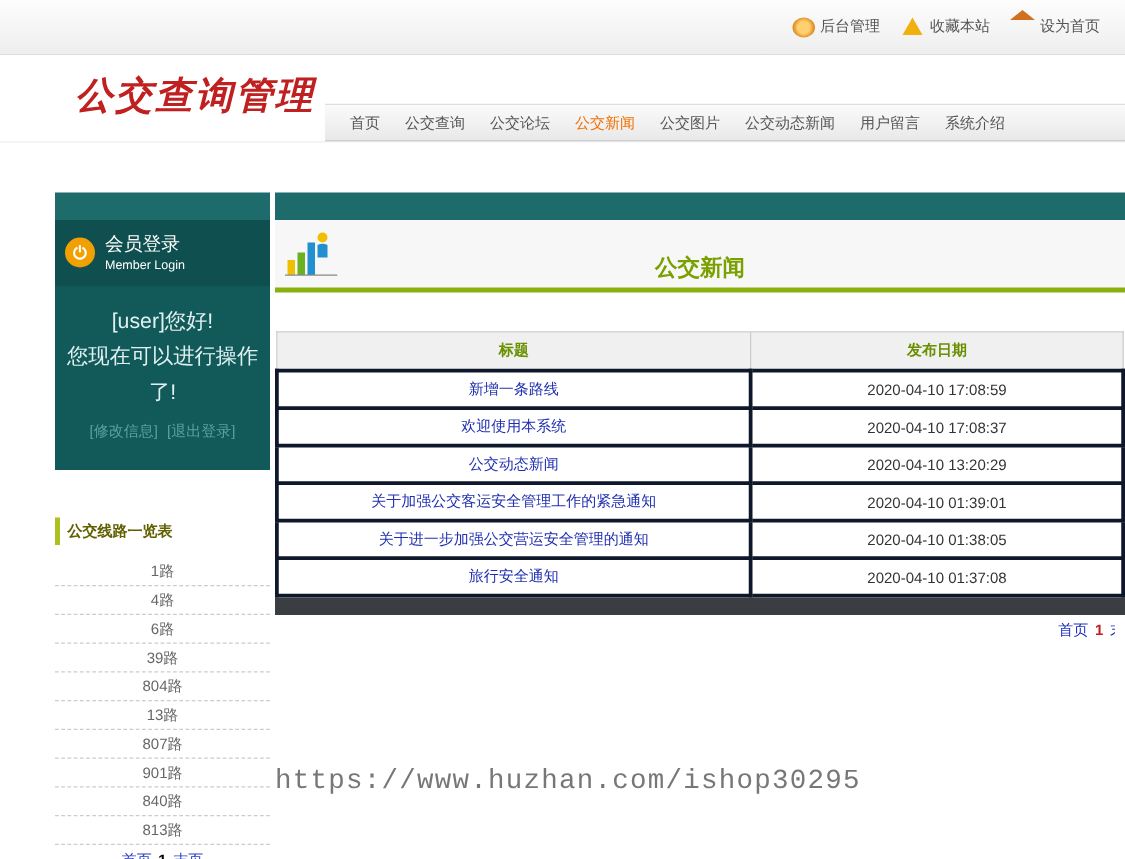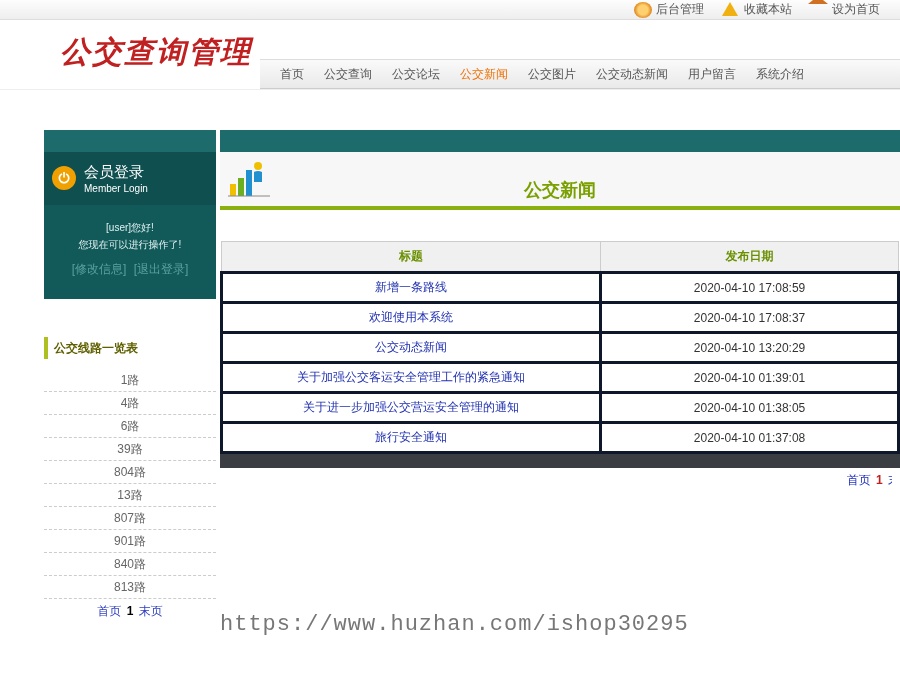--- a/index.html
+++ b/index.html
@@ -1,19 +1,19 @@
 <!DOCTYPE html>
 <html><head>
 <meta charset="utf-8">
 <style>
   * { box-sizing: border-box; margin: 0; padding: 0; }
   body { font-family: "Microsoft YaHei", SimSun, Arial, sans-serif; font-size: 12px; background: #fff; width: 900px; }
   
   
-  .topbar { height: 20px; background: linear-gradient(#fdfdfd,#eeeeee); border-bottom: 1px solid #ddd; display: flex; justify-content: flex-end; align-items: center; padding-right: 20px; gap: 18px; }
+  .topbar { height: 44px; background: linear-gradient(#fdfdfd,#eeeeee); border-bottom: 1px solid #ddd; display: flex; justify-content: flex-end; align-items: center; padding-right: 20px; gap: 18px; }
   .topbar a { color: #555; text-decoration: none; display: inline-flex; align-items: center; gap: 4px; }
   .topbar .ico { width: 18px; height: 16px; display: inline-block; }
   .ico-tel { background: radial-gradient(circle at 50% 50%, #ffd070 40%, #e08b20 70%); border-radius: 50%; }
   .ico-star { width:0;height:0;border-left:8px solid transparent;border-right:8px solid transparent;border-bottom:14px solid #f0b010;display:inline-block; }
   .ico-home { width:16px;height:14px;background:#f0a040;position:relative; }
   .ico-home:before{content:"";position:absolute;top:-6px;left:-2px;border-left:10px solid transparent;border-right:10px solid transparent;border-bottom:8px solid #d07020;}
   
   
   .header { position: relative; height: 70px; border-bottom: 1px solid #eee; }
   .logo { position: absolute; left: 60px; top: 12px; font-family: "STKaiti","KaiTi",serif; font-size: 30px; font-weight: bold; font-style: italic; color: #c02020; letter-spacing: 2px; }
@@ -30,21 +30,21 @@
   .teal-strip { height: 22px; background: #1d6b6b; margin-bottom: 0; }
   
   
   .login-block { background: #125a5a; color: #fff; padding-bottom: 14px; }
   .login-head { background: #0f4f4f; padding: 10px 8px; display: flex; align-items: center; gap: 8px; }
   .power-icon { width: 24px; height: 24px; border-radius: 50%; background: #f0a000; display: flex; align-items: center; justify-content: center; color: #fff; font-weight: bold; font-size: 14px; }
   .login-title { line-height: 1.3; }
   .login-title .cn { font-size: 15px; }
   .login-title .en { font-size: 10px; font-family: Arial; }
   .login-body { text-align: center; padding: 14px 6px 6px; color: #e0f0f0; line-height: 1.7; }
-  .login-body .greet { font-size: 10px; }
+  .login-body .greet { font-size: 17px; }
   .login-actions { text-align: center; margin-top: 6px; }
   .login-actions a { color: #5aa0a0; text-decoration: none; font-size: 12px; margin: 0 2px; }
   
   
   .routes-panel { margin-top: 38px; }
   .routes-head { border-left: 4px solid #adc020; padding-left: 6px; color: #606000; font-size: 12px; font-weight: bold; height: 22px; line-height: 22px; }
   .routes-list { margin-top: 10px; }
   .routes-list div { text-align: center; color: #666; border-bottom: 1px dashed #ccc; line-height: 22px; cursor: pointer; }
   .routes-pager { text-align: center; color: #444; line-height: 24px; }
   .routes-pager a { color: #3040c0; text-decoration: none; margin: 0 2px; }

